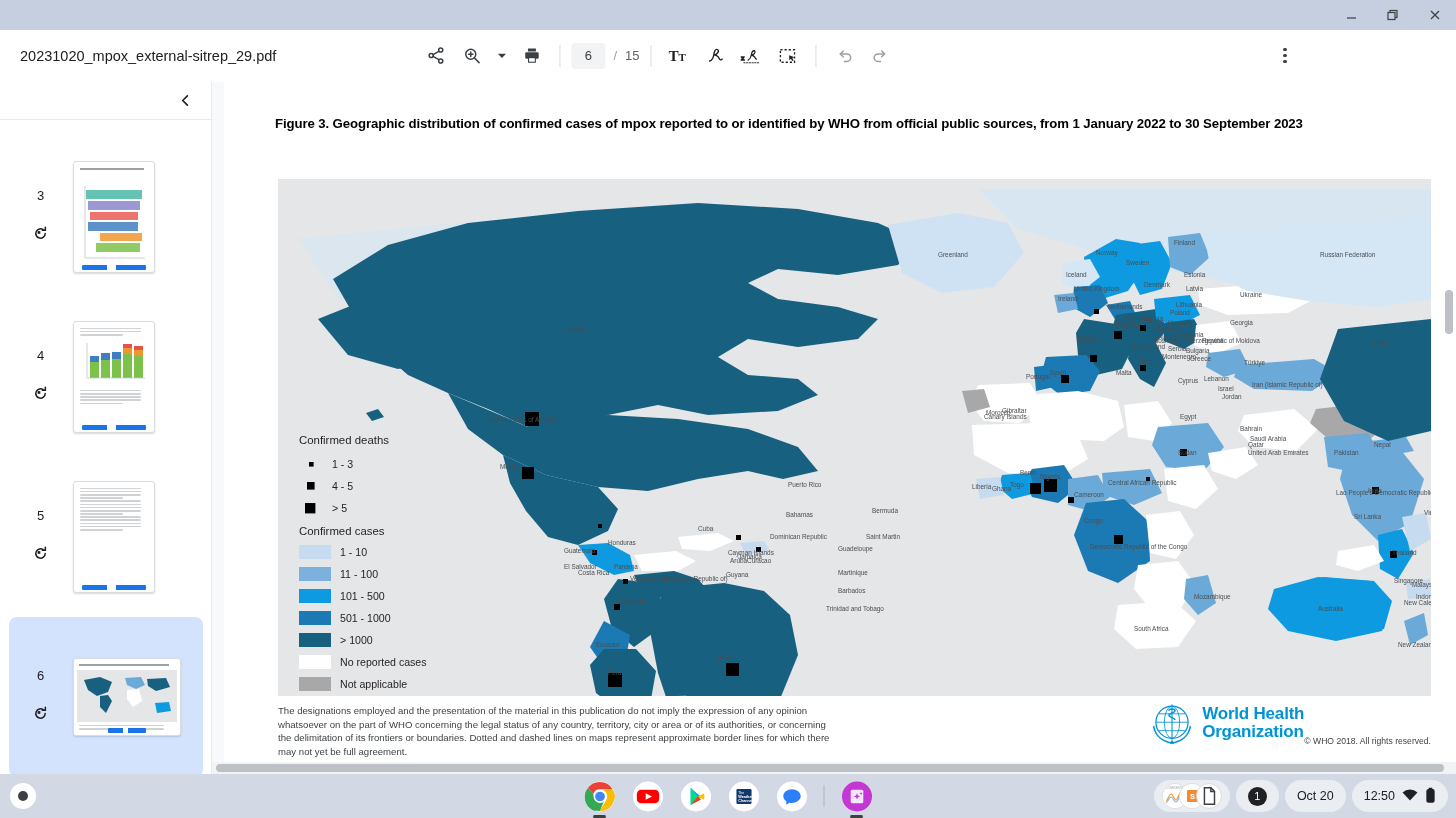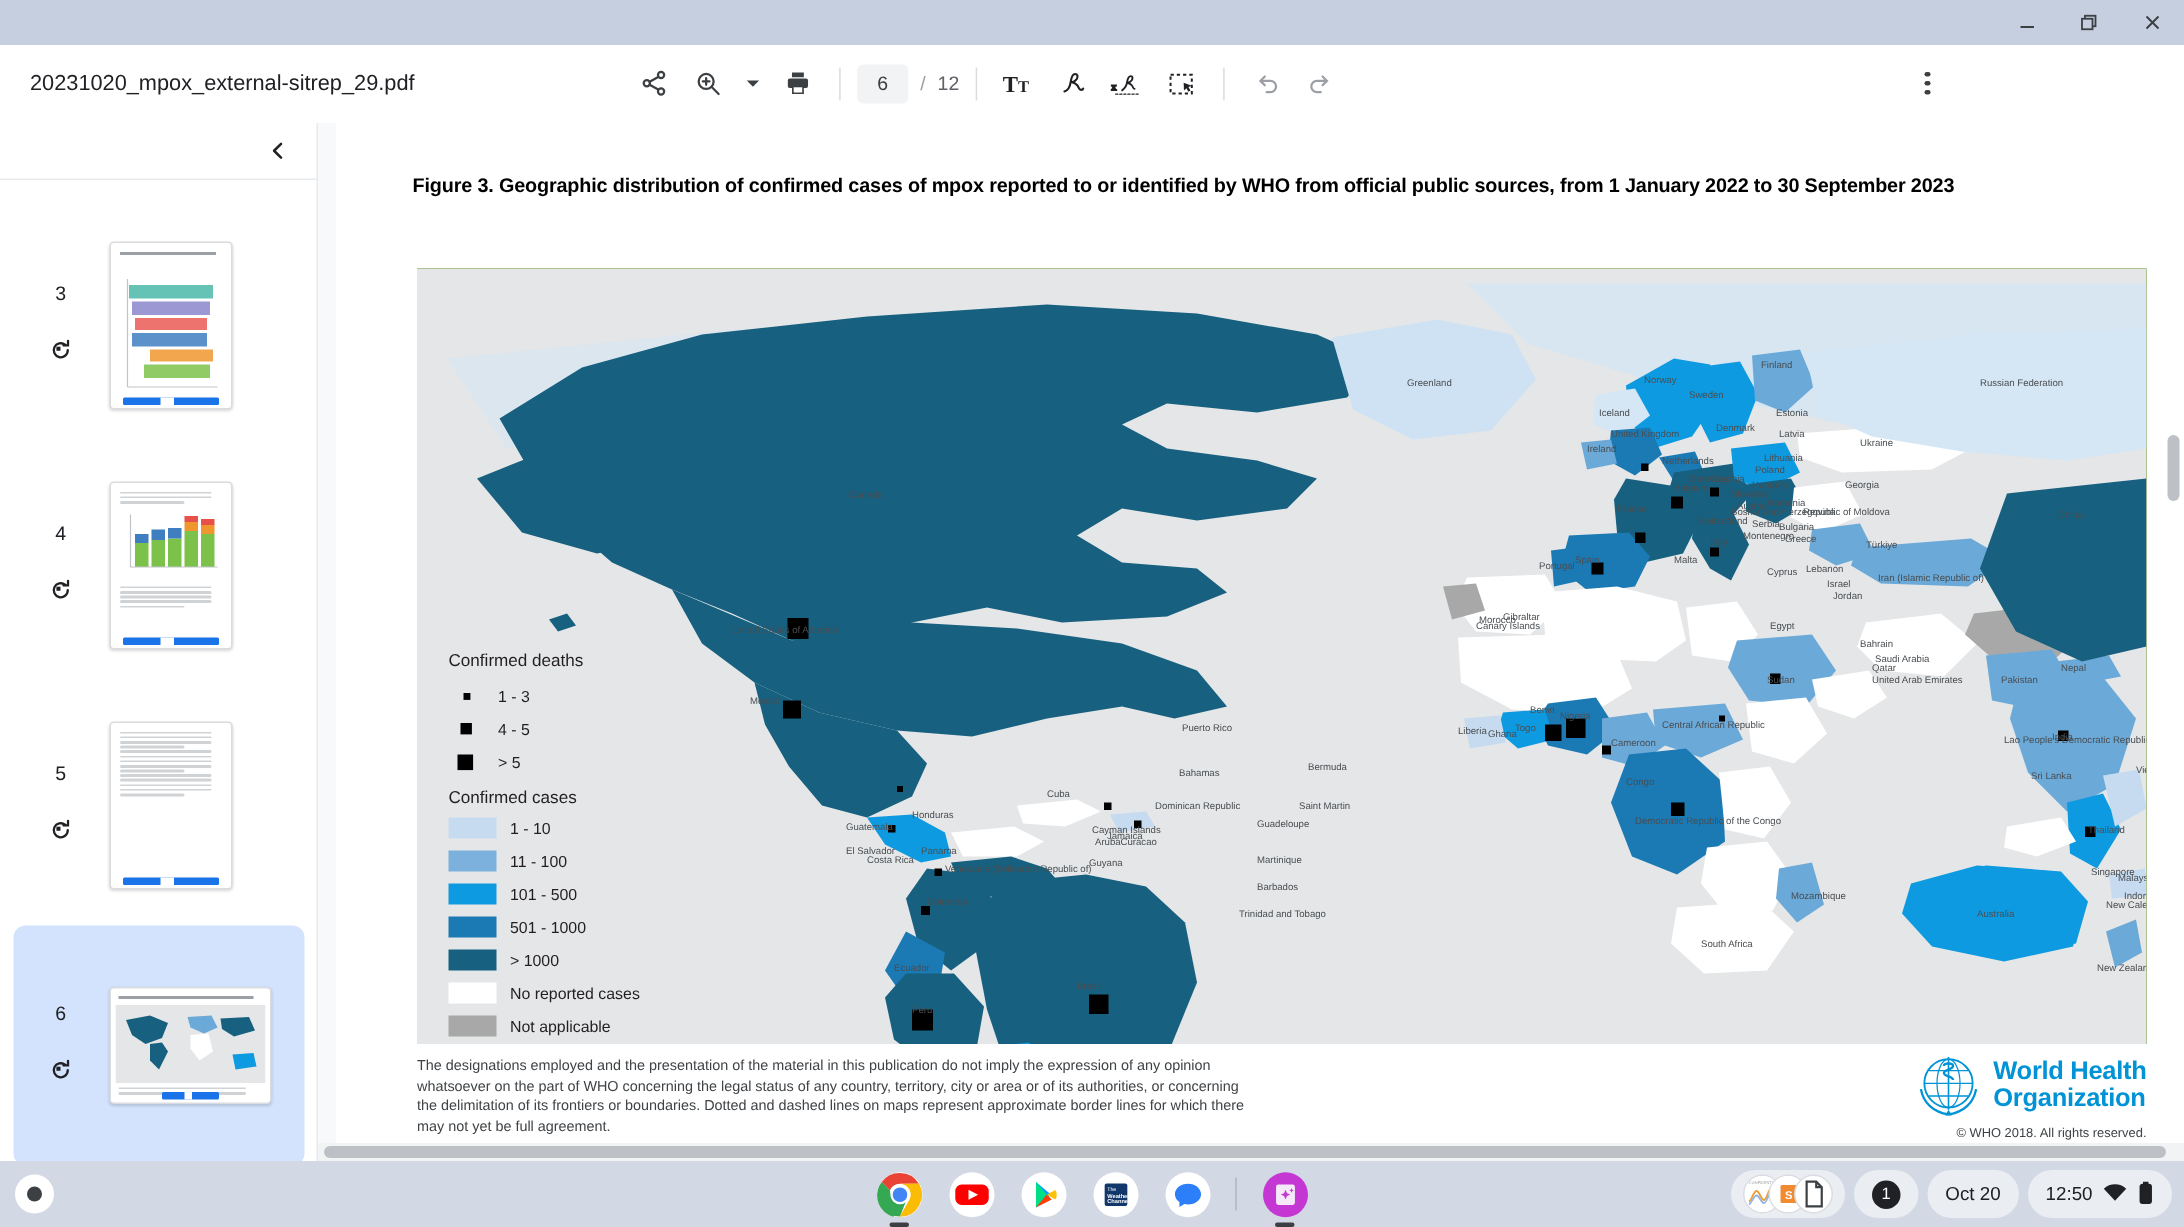--- a/index.html
+++ b/index.html
@@ -155,41 +155,41 @@
   .fig-title {
     position: absolute; left: 51px; top: 32px; width: 1160px;
     font-family: "Liberation Sans", sans-serif;
     font-size: 13.2px; font-weight: bold; color: #000000;
     line-height: 1.55;
     letter-spacing: -0.1px;
   }
   .map-frame {
     position: absolute; left: 54px; top: 97px;
     width: 1153px; height: 517px;
-    background: #4d7c0f;
+    background: #f9a8d4;
     overflow: hidden;
   }
   .map-svg { position: absolute; inset: 0; width: 100%; height: 100%; display: block; }
 
   
   .doc-footer {
     position: absolute; left: 54px; top: 622px; width: 1153px;
     border-top: 0px solid transparent;
   }
   .disclaimer {
     position: absolute; left: 0; top: 0; width: 560px;
     font-size: 9.6px; line-height: 1.42; color: #3f4346;
   }
   .datasrc {
     position: absolute; left: 600px; top: 0; width: 400px;
     font-size: 9.6px; line-height: 1.42; color: #3f4346;
   }
   .who-logo {
     position: absolute; right: 0; top: -4px;
-    display: flex; flex-direction: column; align-items: flex-end;
+    display: flex; flex-direction: row; align-items: flex-end;
   }
   .who-row { display: flex; align-items: center; gap: 7px; }
   .who-text {
     font-family: "Liberation Sans", sans-serif;
     font-weight: bold; font-size: 17px; color: #0093d5;
     line-height: 1.06; letter-spacing: -.2px;
   }
   .who-copy { font-size: 8.6px; color: #3f4346; margin-top: 4px; }
 
   
@@ -314,21 +314,21 @@
           <path d="M7 14h10v7H7z" fill="#3c4043"></path>
         <rect x="8.4" y="15.4" width="7.2" height="4.4" fill="#ffffff"></rect>
       </svg>
     </div>
 
     <div class="tsep"></div>
 
     <div class="pagebox">
       <input class="pagenum" readonly="" value="6" style="">
       <span class="pageslash">/</span>
-      <span class="pagetotal">12</span>
+      <span class="pagetotal">15</span>
     </div>
 
     <div class="tsep"></div>
 
     <div class="tbtn" title="Add text">
       <svg width="22" height="20" viewBox="0 0 26 22">
         <text x="0" y="17" font-family="Liberation Serif, serif" font-size="18" font-weight="bold" fill="#202124">T</text>
         <text x="12" y="17" font-family="Liberation Serif, serif" font-size="13" font-weight="bold" fill="#202124">T</text>
       </svg>
     </div>

